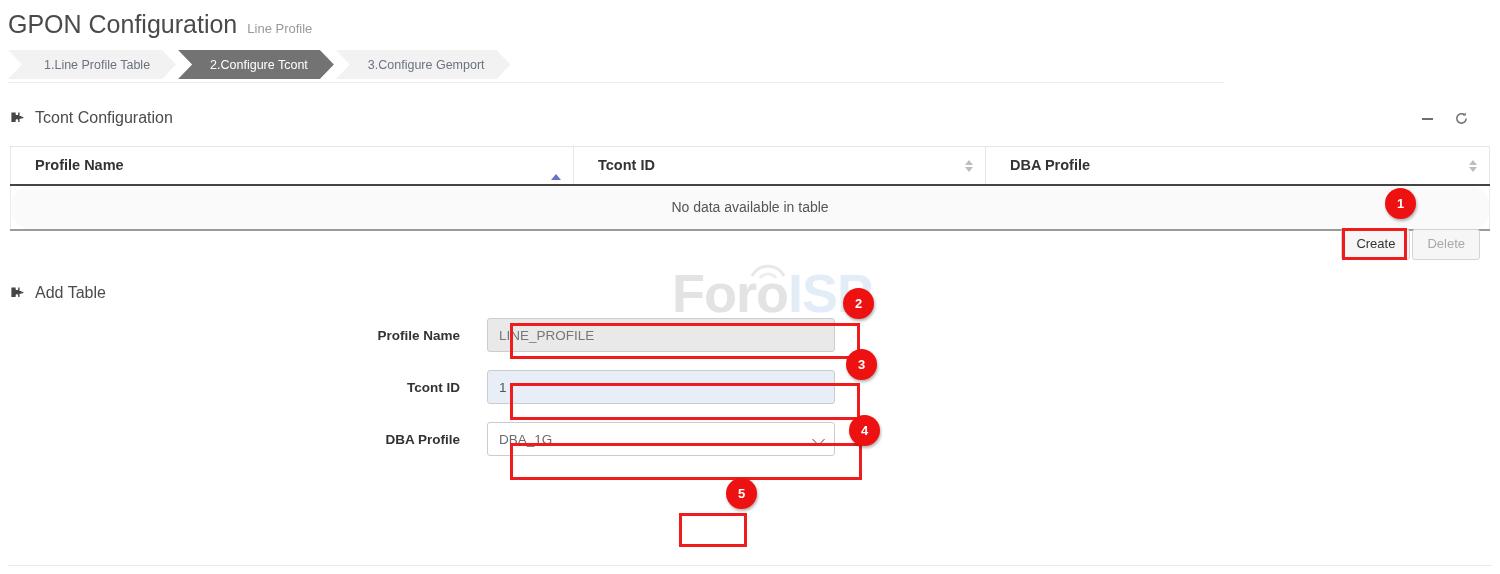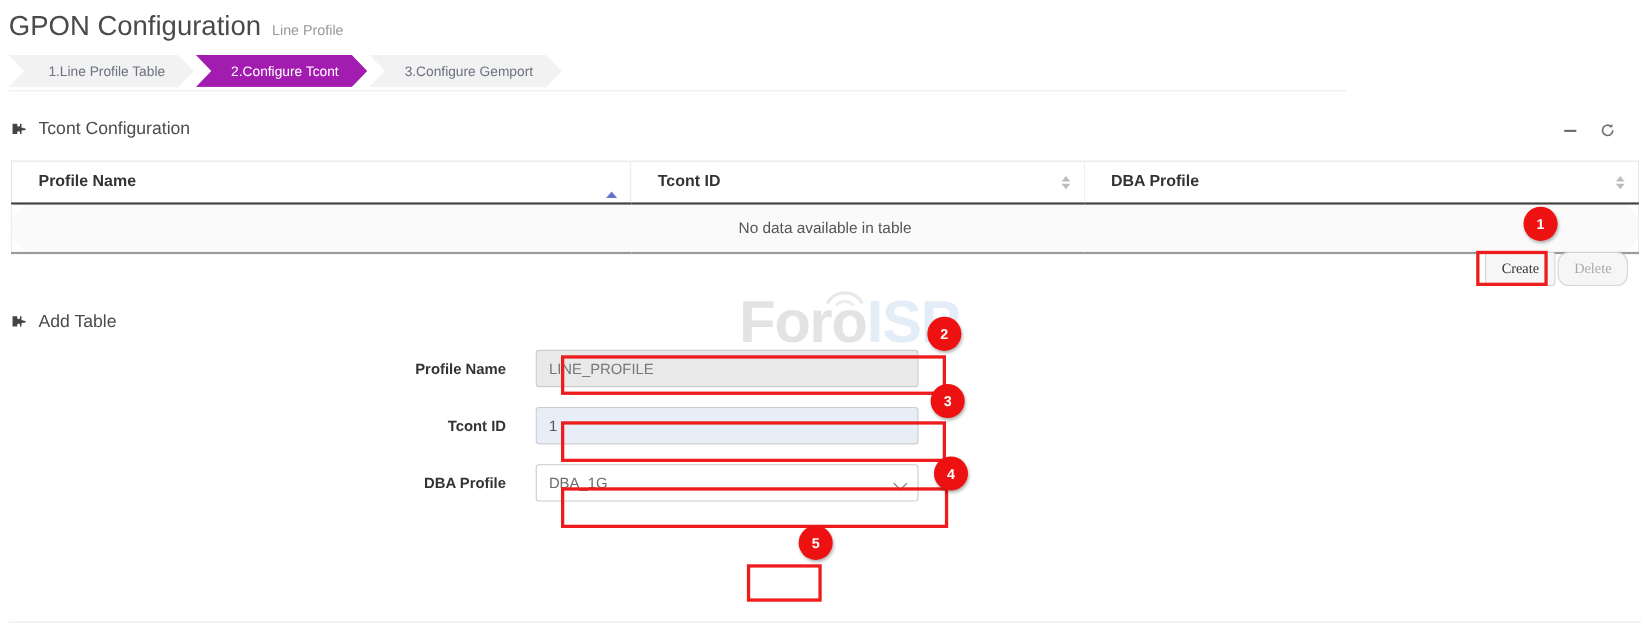--- a/index.html
+++ b/index.html
@@ -54,21 +54,21 @@
     height: 29px;
     display: flex; align-items: center; justify-content: center;
     font-size: 12.5px;
     padding: 0 26px 0 32px;
     color: #6b7280;
     background: #f2f2f2;
     margin-right: 2px;
     clip-path: polygon(0 0, calc(100% - 14px) 0, 100% 50%, calc(100% - 14px) 100%, 0 100%, 14px 50%);
   }
   .step:first-child { padding-left: 36px; }
-  .step.active { background: #a21caf; color: #ffffff; }
+  .step.active { background: #737373; color: #ffffff; }
   .wizard-rule {
     position: absolute; left: 8px; top: 82px;
     width: 1216px; height: 1px; background: #ececec; z-index:1;
   }
 
   
   .panel-head {
     position: absolute; left: 8px; top: 104px;
     width: 1484px; height: 28px;
     display: flex; align-items: center;
@@ -130,31 +130,31 @@
   }
 
   
   .table-actions {
     position: absolute; left: 0; top: 229px; width: 1490px;
     display: flex; justify-content: flex-end; gap: 2px;
     padding-right: 10px;
     z-index: 3;
   }
   .btn {
-    font-family: Liberation Serif, serif;
+    font-family: Liberation Sans, sans-serif;
     font-size: 13px;
     padding: 6px 14px;
     border: 1px solid #d5d5d5;
     border-radius: 3px;
     background: #f6f6f6;
     color: #333;
     cursor: pointer;
     line-height: 1.3;
   }
-  .btn.disabled { color: #a9a9a9; cursor: default; border-radius: 10px; }
+  .btn.disabled { color: #a9a9a9; cursor: default; }
   .btn.primary {
     background: #2b52a1; border-color: #24468a; color: #fff;
   }
 
   
   .form-head {
     position: absolute; left: 8px; top: 284px;
     display: flex; align-items: center;
     z-index: 2;
   }

